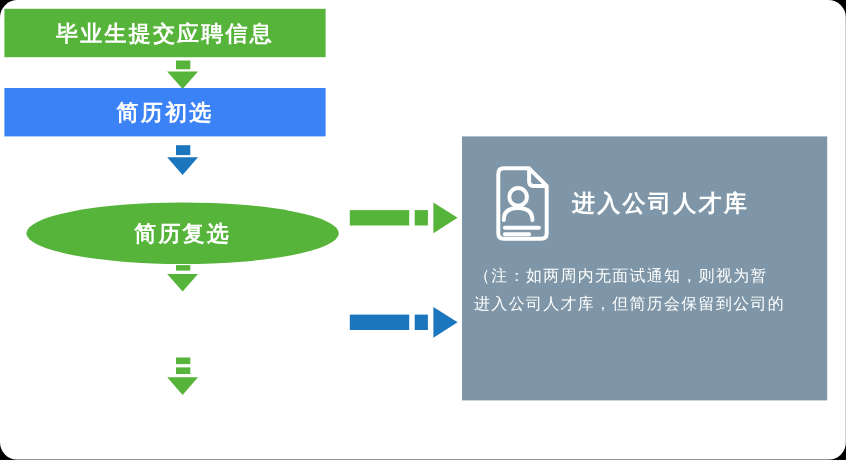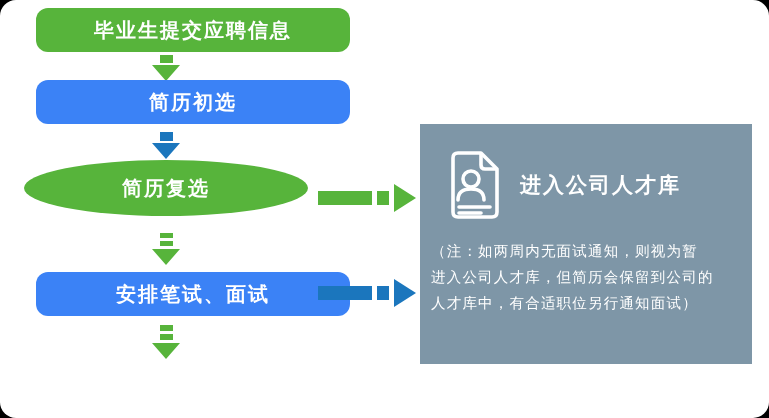--- a/index.html
+++ b/index.html
@@ -1,22 +1,22 @@
 <!DOCTYPE html>
 <html><head>
 <meta charset="utf-8">
 <style>
   html,body { margin:0; padding:0; background:#000; font-family:"Liberation Sans","DejaVu Sans",sans-serif; }
   .stage { position:relative; width:769px; height:418px; background:#ffffff; border-radius:16px; overflow:hidden; }
 
   
   .node { position:absolute; display:flex; align-items:center; justify-content:center;
           color:#fff; font-weight:700; text-align:center; }
-  .rect    { left:36px; width:314px; height:44px; font-size:20px; letter-spacing:2px;border-radius:12px; }
-  .ellipse { left:24px; top:160px; width:284px; height:56px; border-radius:50%; font-size:20px; letter-spacing:2px; }
+  .rect    { left:4px; width:292px; height:44px; font-size:20px; letter-spacing:2px; }
+  .ellipse { left:24px; top:184px; width:284px; height:56px; border-radius:50%; font-size:20px; letter-spacing:2px; }
   .green-bg { background:#57B43B; }
   .blue-bg  { background:#3b82f6; }
 
   
   .varrow { position:absolute; display:flex; flex-direction:column; align-items:center; width:28px; }
   .vbar   { width:13px; }
   .vbar-g { background:#57B43B; }
   .vbar-b { background:#1B76BD; }
   .vtri   { width:0; height:0; border-left:14px solid transparent; border-right:14px solid transparent; }
   .vtri-g { border-top:16px solid #57B43B; }
@@ -64,23 +64,20 @@
   <div class="node ellipse green-bg">
     <span>简历复选</span>
   </div>
 
   <div class="varrow" style="left:152px; top:233px">
     <div class="vbar vbar-g" style="height:5px; margin-bottom:3px"></div>
     <div class="vbar vbar-g" style="height:5px; margin-bottom:3px"></div>
     <div class="vtri vtri-g"></div>
   </div>
 
-  <div class="node rect blue-bg" style="top:272px">
-    <span>安排笔试、面试</span>
-  </div>
 
   <div class="varrow" style="left:152px; top:325px">
     <div class="vbar vbar-g" style="height:6px; margin-bottom:3px"></div>
     <div class="vbar vbar-g" style="height:6px; margin-bottom:3px"></div>
     <div class="vtri vtri-g"></div>
   </div>
 
 
   <div class="harrow" style="left:318px; top:184px">
     <div class="hbar hbar-g" style="width:54px"></div>
@@ -104,17 +101,16 @@
           <path d="M12 50 Q12 39 25 39 Q38 39 38 50" fill="none" stroke="#ffffff" stroke-width="3.6" stroke-linecap="round"></path>
           <path d="M13 57 H44" stroke="#ffffff" stroke-width="3.6" stroke-linecap="round"></path>
           <path d="M13 63 H35" stroke="#ffffff" stroke-width="3.6" stroke-linecap="round"></path>
         </svg>
       </span>
       <span class="panel-title">进入公司人才库</span>
     </div>
     <div class="panel-note">
       <div>（注：如两周内无面试通知，则视为暂</div>
       <div>进入公司人才库，但简历会保留到公司的</div>
-      <div>人才库中，有合适职位另行通知面试）</div>
     </div>
   </div>
 
 </div>
 
 </body></html>

